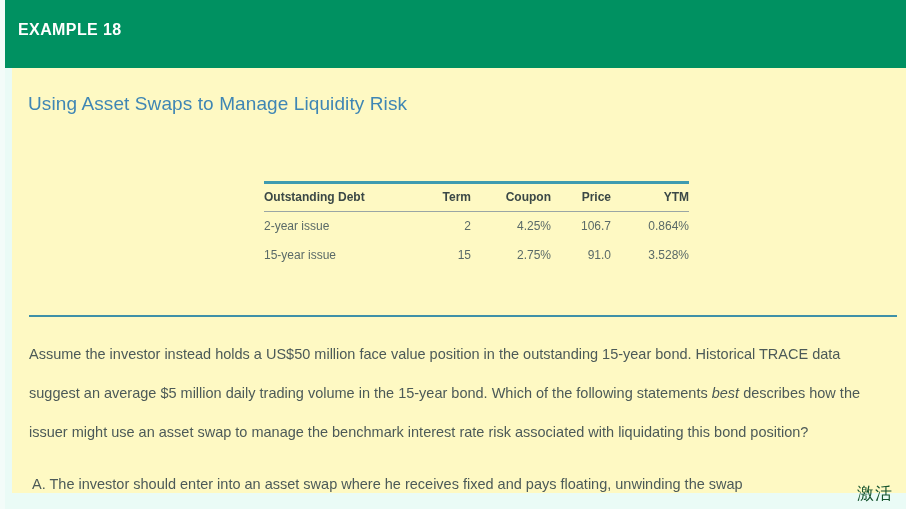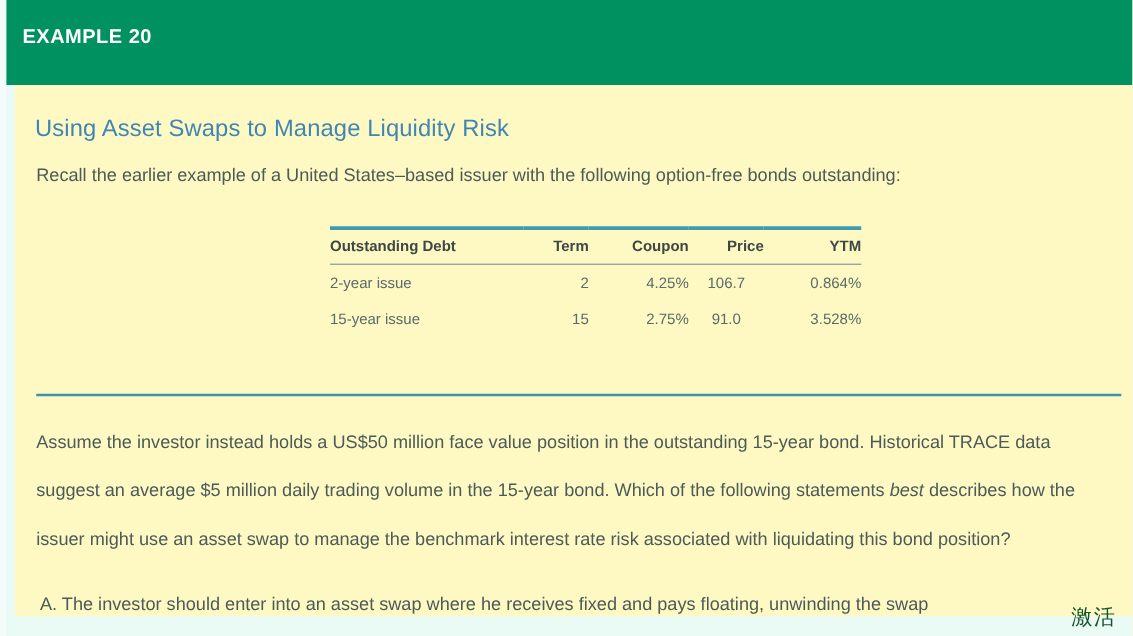--- a/index.html
+++ b/index.html
@@ -110,21 +110,21 @@
     white-space: nowrap;
   }
   table#debt-table td {
     padding: 7px 0 8px 0;
     white-space: nowrap;
     color: #5a6a68;
   }
   .col-name   { width: 155px; }
   .col-term   { width: 52px;  text-align: right !important; }
   .col-coupon { width: 80px;  text-align: right !important; }
-  .col-price  { width: 60px;  text-align: center; }
+  .col-price  { width: 60px;  text-align: right; }
   .col-ytm    { width: 78px;  text-align: right !important; }
   th.col-term   { text-align: right !important; padding-right: 2px; }
   th.col-coupon { text-align: right !important; padding-right: 2px; }
   th.col-price  { text-align: right !important; padding-right: 2px; }
   th.col-ytm    { text-align: right !important; padding-right: 2px; }
   td.col-term   { padding-right: 2px; }
   td.col-coupon { padding-right: 2px; }
   td.col-price  { padding-right: 2px; }
   td.col-ytm    { padding-right: 2px; }
 
@@ -174,28 +174,27 @@
   }
 </style>
 </head>
 <body>
 
 <div id="page">
 
   <div id="left-strip"></div>
 
   <div id="example-header">
-    <div id="example-header-label">EXAMPLE 20</div>
+    <div id="example-header-label">EXAMPLE 18</div>
   </div>
 
   <div id="body-area">
 
     <div id="section-title">Using Asset Swaps to Manage Liquidity Risk</div>
 
-    <div id="intro-paragraph">Recall the earlier example of a United States–based issuer with the following option-free bonds outstanding:</div>
 
     <div id="debt-table-wrap">
       <table id="debt-table">
         <thead>
           <tr>
             <th class="col-name">Outstanding Debt</th>
             <th class="col-term">Term</th>
             <th class="col-coupon">Coupon</th>
             <th class="col-price">Price</th>
             <th class="col-ytm">YTM</th>

